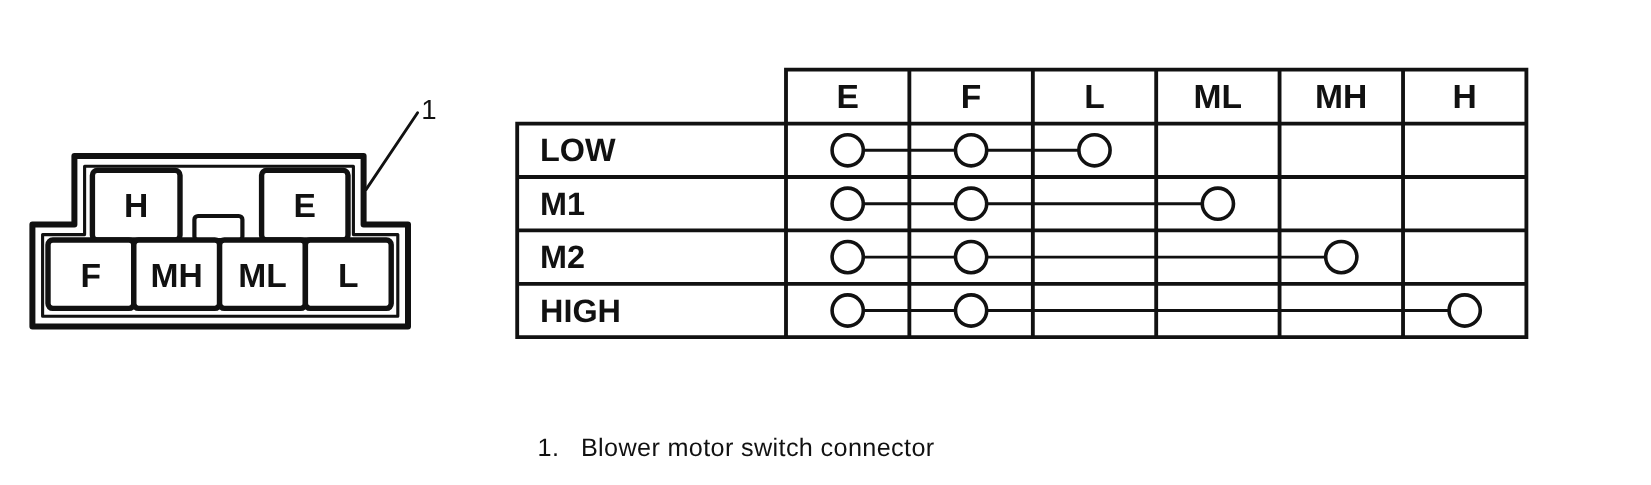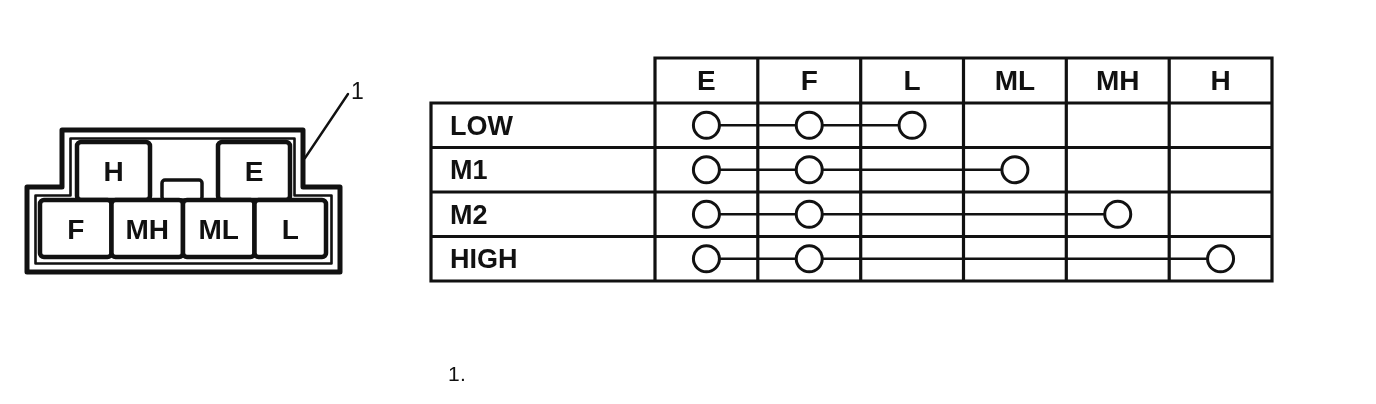--- a/index.html
+++ b/index.html
@@ -110,13 +110,14 @@
       <circle cx="1117.7350000000001" cy="214.25" r="13" class="cdot"></circle>
       <line x1="706.415" x2="1220.565" y1="258.75" y2="258.75" class="cline"></line>
       <circle cx="706.415" cy="258.75" r="13" class="cdot"></circle>
       <circle cx="809.245" cy="258.75" r="13" class="cdot"></circle>
       <circle cx="1220.565" cy="258.75" r="13" class="cdot"></circle>
     </g>
 </svg>
 
 <div class="caption">
   <span>1.</span>
+  <span>Blower motor switch connector</span>
 </div>
 
 </body></html>

